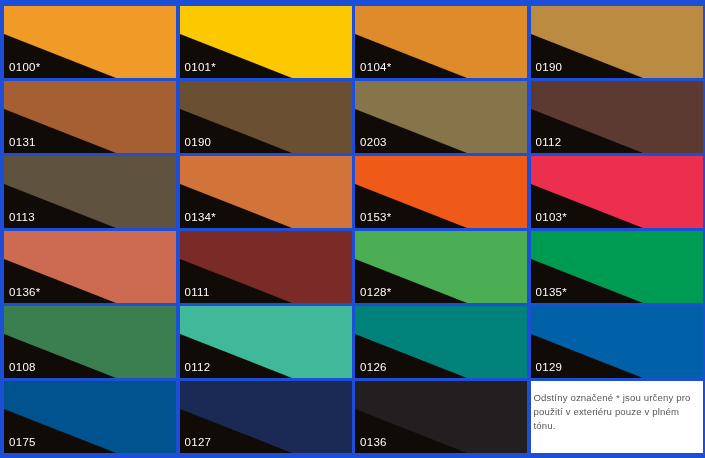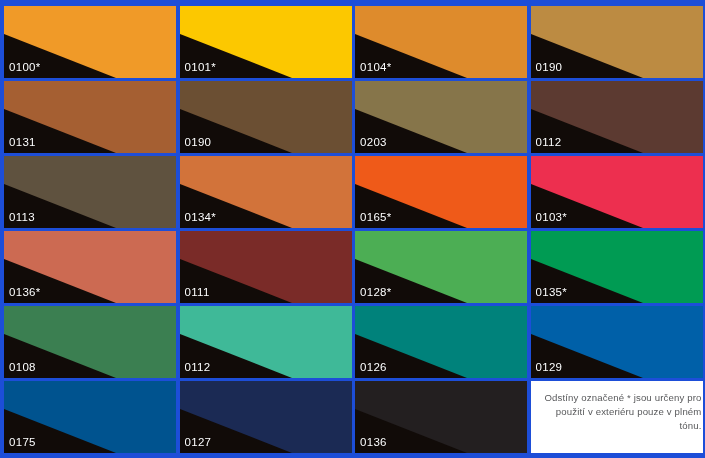--- a/index.html
+++ b/index.html
@@ -84,21 +84,20 @@
   .note {
     position: absolute;
     left: 3px;
     top: 0px;
     width: 168px;
     color: #58595b;
     font-family: "Liberation Sans", sans-serif;
     font-size: 9.6px;
     line-height: 14px;
     letter-spacing: 0.15px;
-    text-align: right;
   }
 </style>
 </head>
 <body>
 
 <div id="chart">
   <div class="grid">
       <div class="cell">
         <div class="swatch" style="background: rgb(240, 154, 40);"></div>
         <div class="corner">
@@ -189,21 +188,21 @@
         </div>
         <span class="code">0134*</span>
       </div>
       <div class="cell">
         <div class="swatch" style="background: rgb(239, 90, 25);"></div>
         <div class="corner">
           <svg viewBox="0 0 112 44" preserveAspectRatio="none">
             <polygon points="0,0 0,44 112,44" fill="#110b08"></polygon>
           </svg>
         </div>
-        <span class="code">0165*</span>
+        <span class="code">0153*</span>
       </div>
       <div class="cell">
         <div class="swatch" style="background: rgb(237, 47, 79);"></div>
         <div class="corner">
           <svg viewBox="0 0 112 44" preserveAspectRatio="none">
             <polygon points="0,0 0,44 112,44" fill="#110b08"></polygon>
           </svg>
         </div>
         <span class="code">0103*</span>
       </div>

